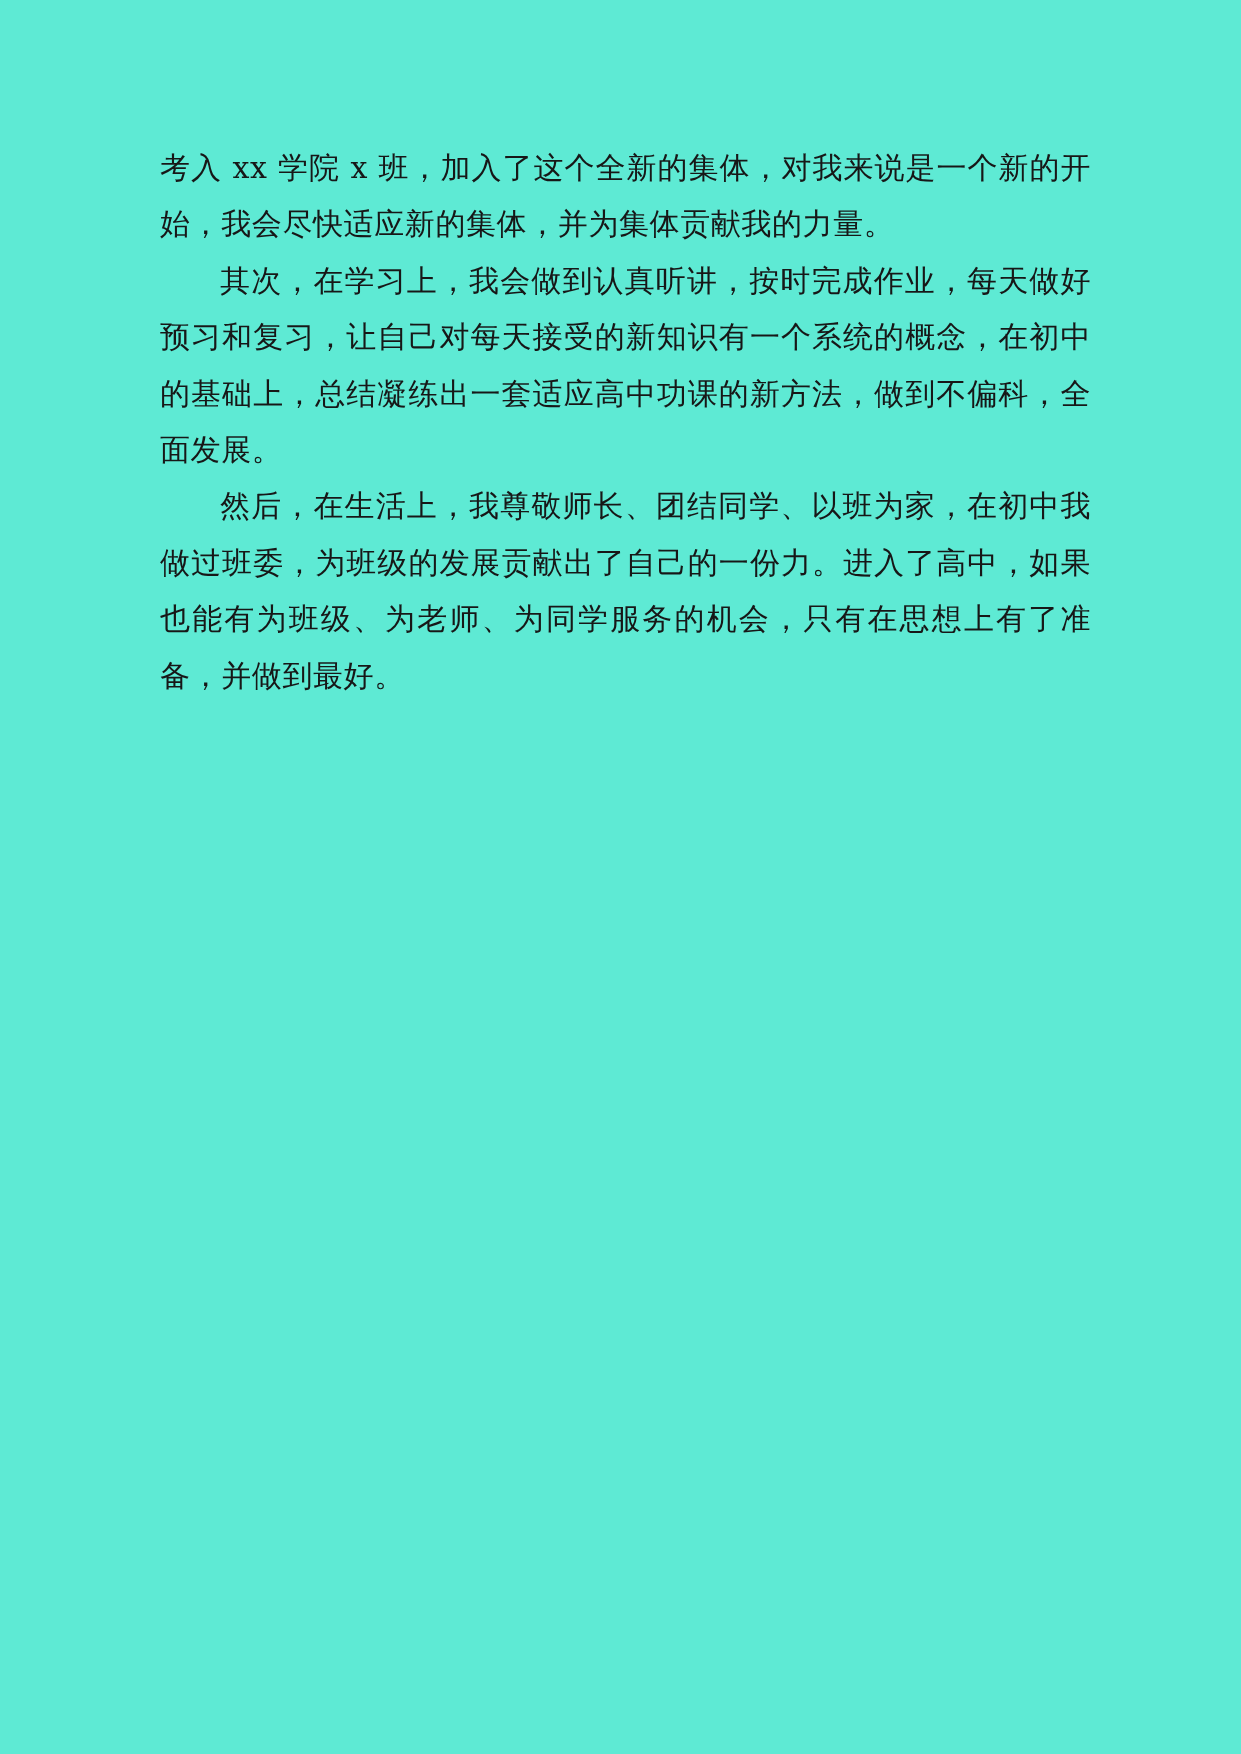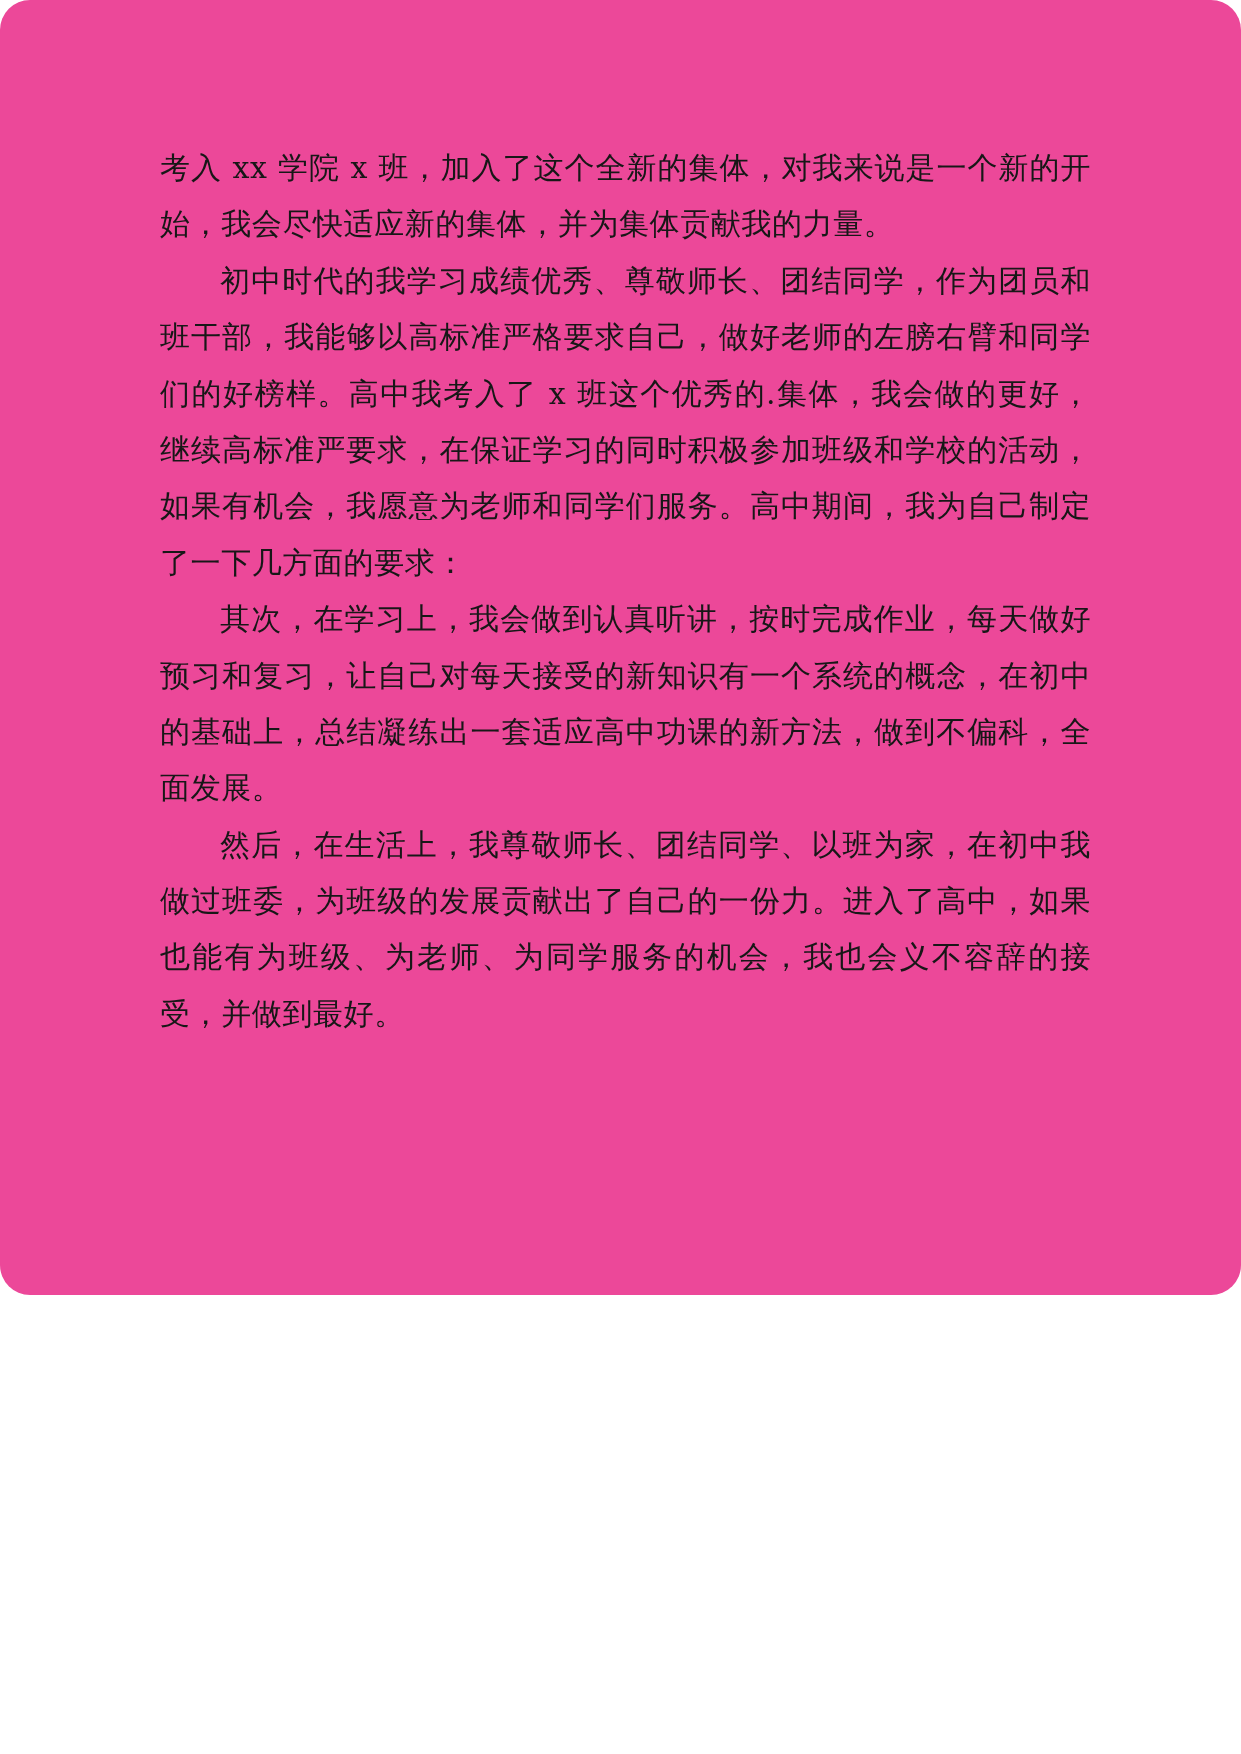--- a/index.html
+++ b/index.html
@@ -10,24 +10,23 @@
   body {
     width: 1241px;
     height: 1754px;
     font-family: "DejaVu Serif", "Liberation Serif", serif;
     color: #1a1a1a;
     overflow: hidden;
   }
   .page {
     box-sizing: border-box;
     width: 1241px;
-    height: 1295px;
+    height: 1754px;
     padding: 140px 150px 120px 160px;
-    background: #ec4899;
-    border-radius: 30px;
+    background: #5eead4;
   }
   .doc-body {
     font-size: 30px;
     line-height: 1.88;
     letter-spacing: 0.02em;
     text-align: justify;
     text-justify: inter-ideograph;
     color: #171717;
   }
   .para {
@@ -37,17 +36,16 @@
   .para.indent {
     text-indent: 2em;
   }
 </style>
 </head>
 <body>
 
 <div class="page">
   <div class="doc-body">
     <p class="para">考入 xx 学院 x 班，加入了这个全新的集体，对我来说是一个新的开始，我会尽快适应新的集体，并为集体贡献我的力量。</p>
-    <p class="para indent">初中时代的我学习成绩优秀、尊敬师长、团结同学，作为团员和班干部，我能够以高标准严格要求自己，做好老师的左膀右臂和同学们的好榜样。高中我考入了 x 班这个优秀的.集体，我会做的更好，继续高标准严要求，在保证学习的同时积极参加班级和学校的活动，如果有机会，我愿意为老师和同学们服务。高中期间，我为自己制定了一下几方面的要求：</p>
     <p class="para indent">其次，在学习上，我会做到认真听讲，按时完成作业，每天做好预习和复习，让自己对每天接受的新知识有一个系统的概念，在初中的基础上，总结凝练出一套适应高中功课的新方法，做到不偏科，全面发展。</p>
-    <p class="para indent">然后，在生活上，我尊敬师长、团结同学、以班为家，在初中我做过班委，为班级的发展贡献出了自己的一份力。进入了高中，如果也能有为班级、为老师、为同学服务的机会，我也会义不容辞的接受，并做到最好。</p>
+    <p class="para indent">然后，在生活上，我尊敬师长、团结同学、以班为家，在初中我做过班委，为班级的发展贡献出了自己的一份力。进入了高中，如果也能有为班级、为老师、为同学服务的机会，只有在思想上有了准备，并做到最好。</p>
   </div>
 </div>
 
 </body></html>

